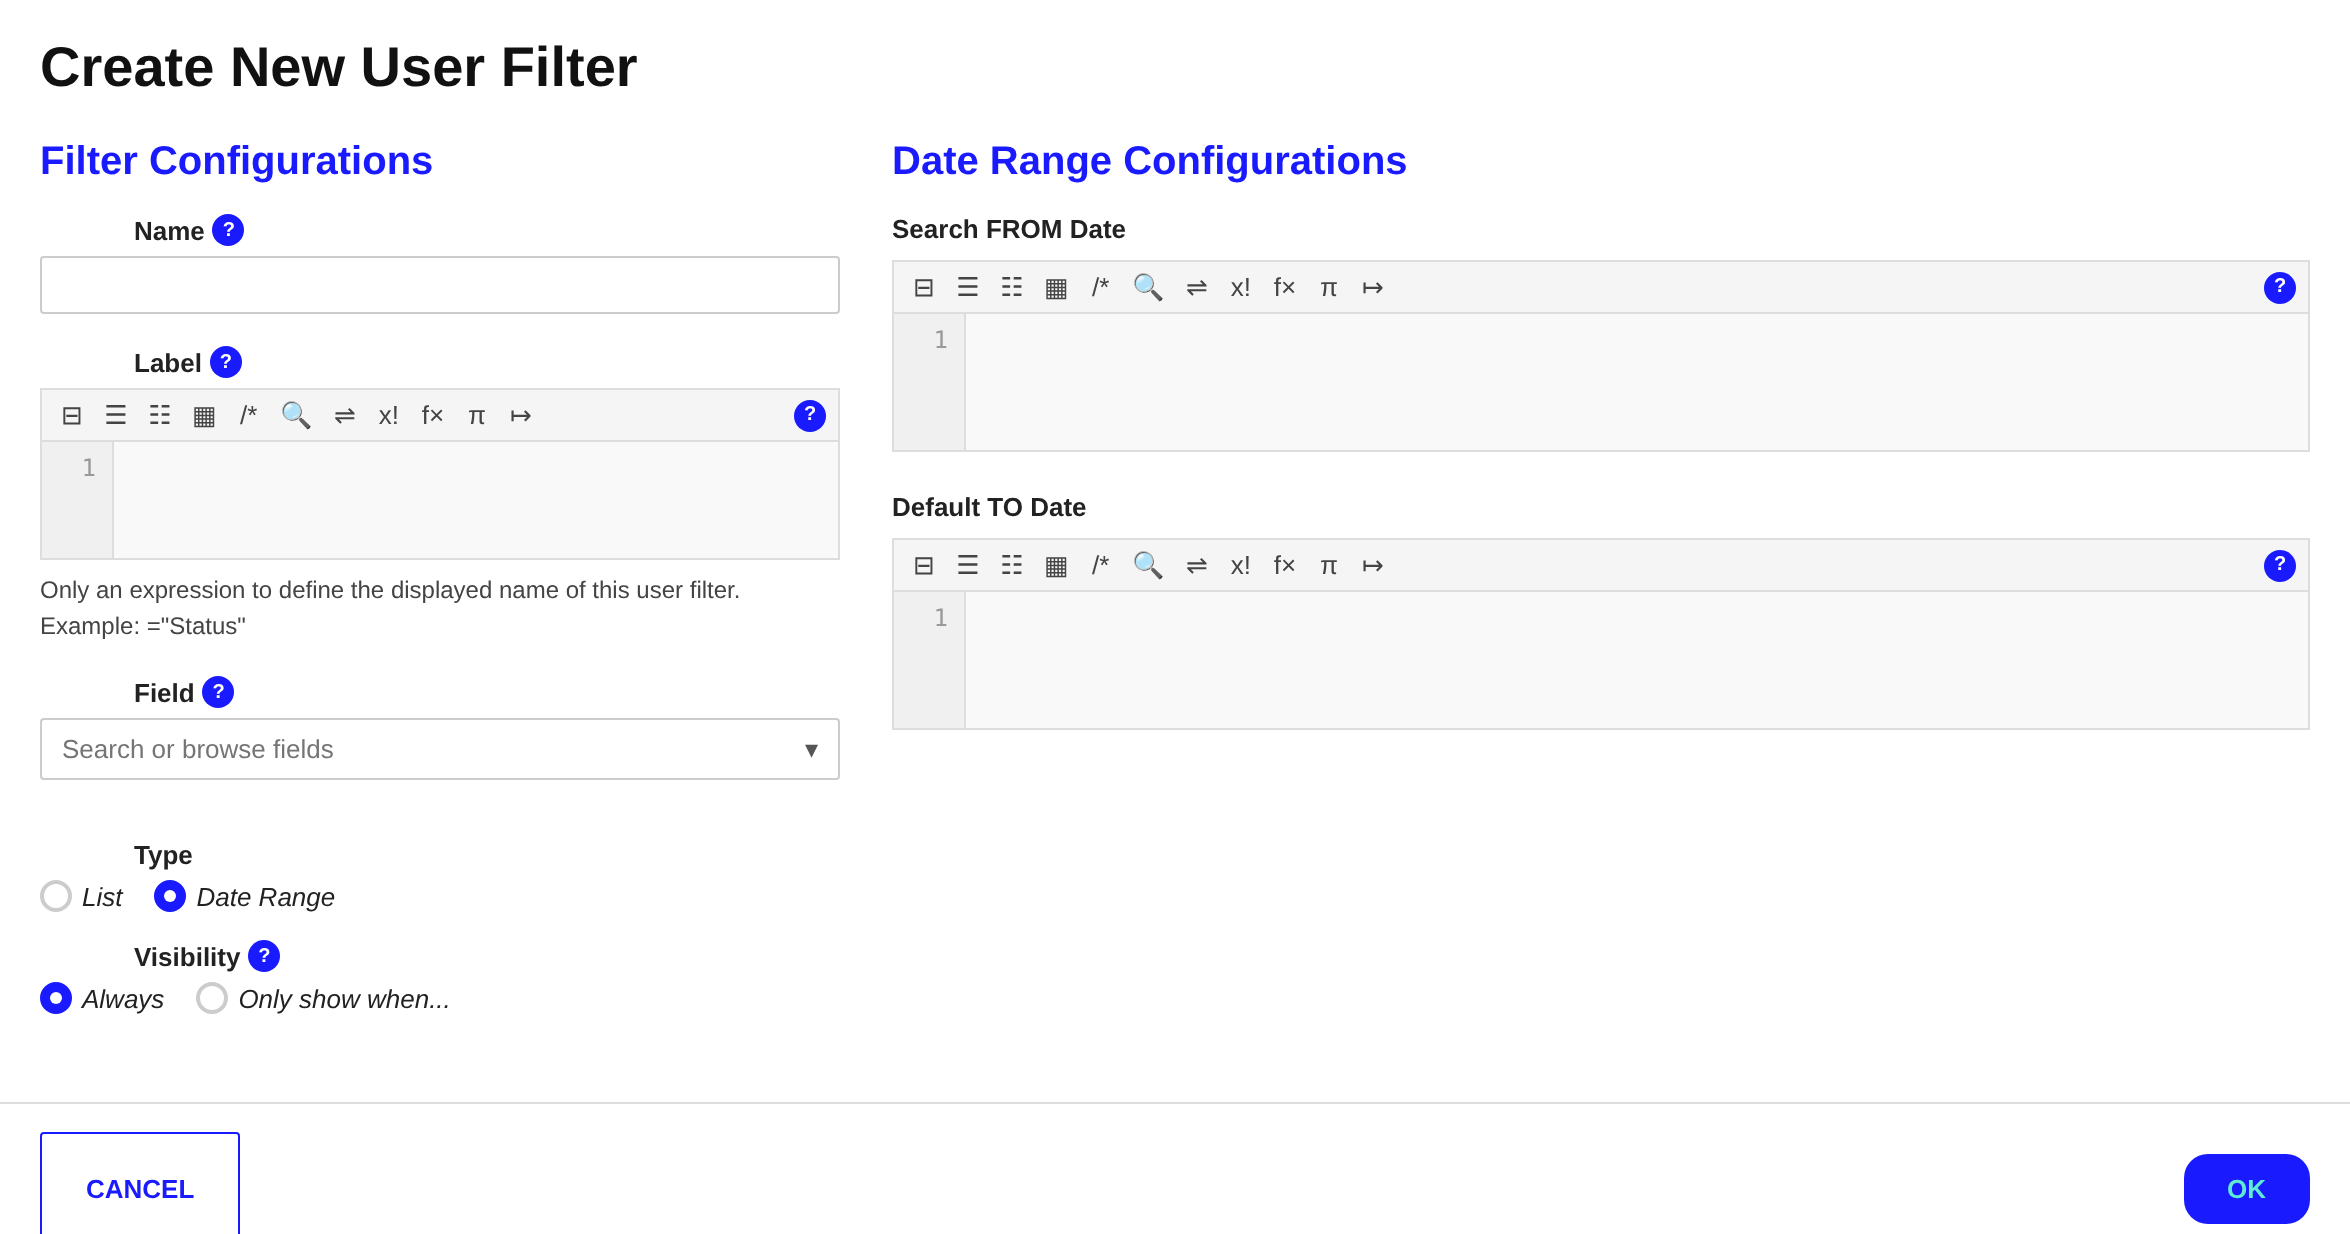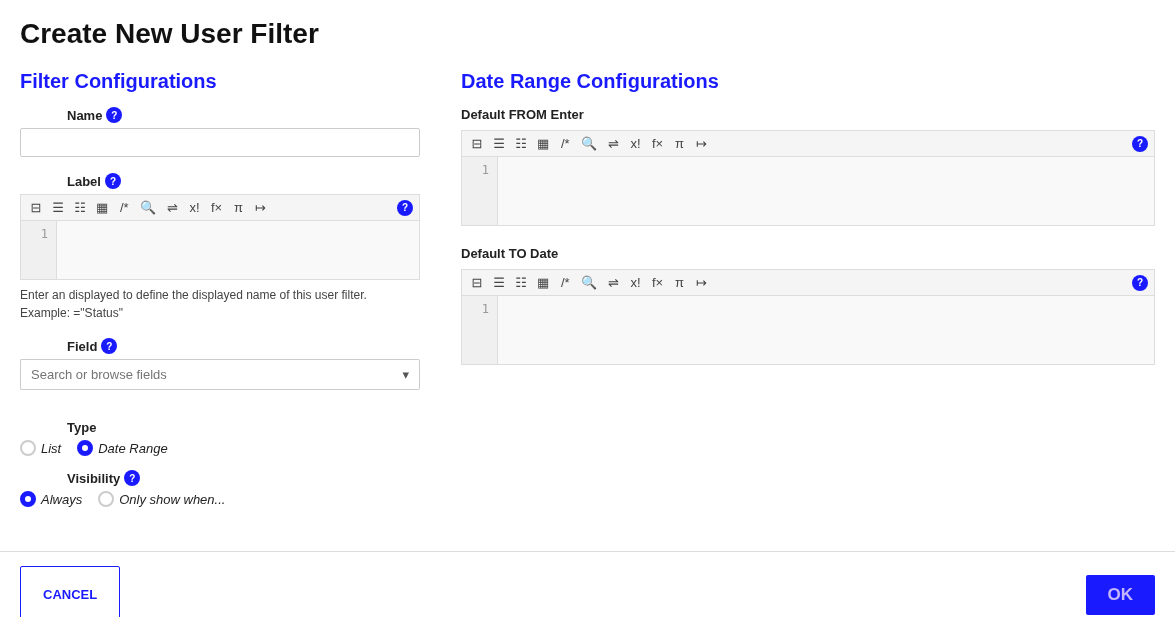--- a/index.html
+++ b/index.html
@@ -1,20 +1,20 @@
 <!DOCTYPE html>
 <html><head>
   <meta charset="utf-8">
   <style>
     * { box-sizing: border-box; margin: 0; padding: 0; }
     body { font-family: Arial, sans-serif; font-size: 14px; color: #222; background: #fff; width: 1175px; min-height: 617px; }
 
     .page-title { font-size: 28px; font-weight: bold; padding: 18px 20px 10px 20px; color: #111; }
 
-    .main-content { display: flex; flex-direction: row; padding: 10px 20px 20px 20px; gap: 41px; }
+    .main-content { display: flex; flex-direction: row; padding: 10px 20px 20px 20px; gap: 26px; }
 
     .left-panel { width: 400px; flex-shrink: 0; }
     .right-panel { flex: 1; }
 
     .section-title { font-size: 20px; font-weight: bold; color: #1a1aff; margin-bottom: 14px; }
 
     .field-label { font-weight: bold; font-size: 13px; margin-bottom: 5px; display: flex; align-items: center; gap: 4px; margin-left: 47px; }
     .help-icon { display: inline-flex; align-items: center; justify-content: center; width: 16px; height: 16px; border-radius: 50%; background: #1a1aff; color: #fff; font-size: 10px; font-weight: bold; cursor: pointer; }
 
     .text-input { width: 100%; border: 1px solid #ccc; border-radius: 2px; padding: 6px 8px; font-size: 13px; outline: none; }
@@ -42,21 +42,21 @@
     .radio-circle { width: 16px; height: 16px; border-radius: 50%; border: 2px solid #ccc; display: flex; align-items: center; justify-content: center; flex-shrink: 0; }
     .radio-circle.selected { border-color: #1a1aff; background: #1a1aff; }
     .radio-circle.selected::after { content: ''; width: 6px; height: 6px; border-radius: 50%; background: #fff; }
 
     .visibility-row { margin-bottom: 14px; }
 
     .divider { border: none; border-top: 1px solid #ddd; margin: 10px 0 0 0; }
 
     .footer { display: flex; align-items: center; justify-content: space-between; padding: 14px 20px; }
     .btn-cancel { border: 1px solid #1a1aff; background: #fff; color: #1a1aff; padding: 20px 22px; font-size: 13px; font-weight: bold; cursor: pointer; border-radius: 2px; }
-    .btn-ok { border: none; background: #1a1aff; color: #c4b5fd; padding: 10px 22px; font-size: 17px; font-weight: bold; cursor: pointer; border-radius: 2px; }
+    .btn-ok { border: none; background: #1a1aff; color: #5eead4; padding: 10px 22px; font-size: 13px; font-weight: bold; cursor: pointer; border-radius: 12px; }
 
     .date-section { margin-bottom: 20px; }
     .date-section-label { font-weight: bold; font-size: 13px; margin-bottom: 8px; }
   </style>
 </head>
 <body>
 
 <div class="page-title">Create New User Filter</div>
 
 <div class="main-content">
@@ -89,21 +89,21 @@
         <button class="toolbar-btn">f×</button>
         <button class="toolbar-btn">π</button>
         <button class="toolbar-btn">↦</button>
         <span class="toolbar-spacer"></span>
         <span class="toolbar-help">?</span>
       </div>
       <div class="editor-body">
         <div class="editor-line-numbers">1</div>
         <div class="editor-content" contenteditable="true" style=""></div>
       </div>
-      <div class="hint-text">Enter an displayed to define the displayed name of this user filter. Example: ="Status"</div>
+      <div class="hint-text">Only an expression to define the displayed name of this user filter. Example: ="Status"</div>
     </div>
 
     <div class="field-group">
       <div class="field-label">
         <span>Field</span>
         <span class="help-icon">?</span>
       </div>
       <div class="field-search-row">
         <input type="text" class="field-search-input" placeholder="Search or browse fields" style="">
         <button class="field-search-btn">▾</button>
@@ -139,21 +139,21 @@
           <span>Only show when...</span>
         </label>
       </div>
     </div>
   </div>
 
   <div class="right-panel">
     <div class="section-title">Date Range Configurations</div>
 
     <div class="date-section">
-      <div class="date-section-label">Default FROM Enter</div>
+      <div class="date-section-label">Search FROM Date</div>
       <div class="editor-toolbar">
         <button class="toolbar-btn">⊟</button>
         <button class="toolbar-btn">☰</button>
         <button class="toolbar-btn">☷</button>
         <button class="toolbar-btn">▦</button>
         <button class="toolbar-btn">/*</button>
         <button class="toolbar-btn">🔍</button>
         <button class="toolbar-btn">⇌</button>
         <button class="toolbar-btn">x!</button>
         <button class="toolbar-btn">f×</button>

